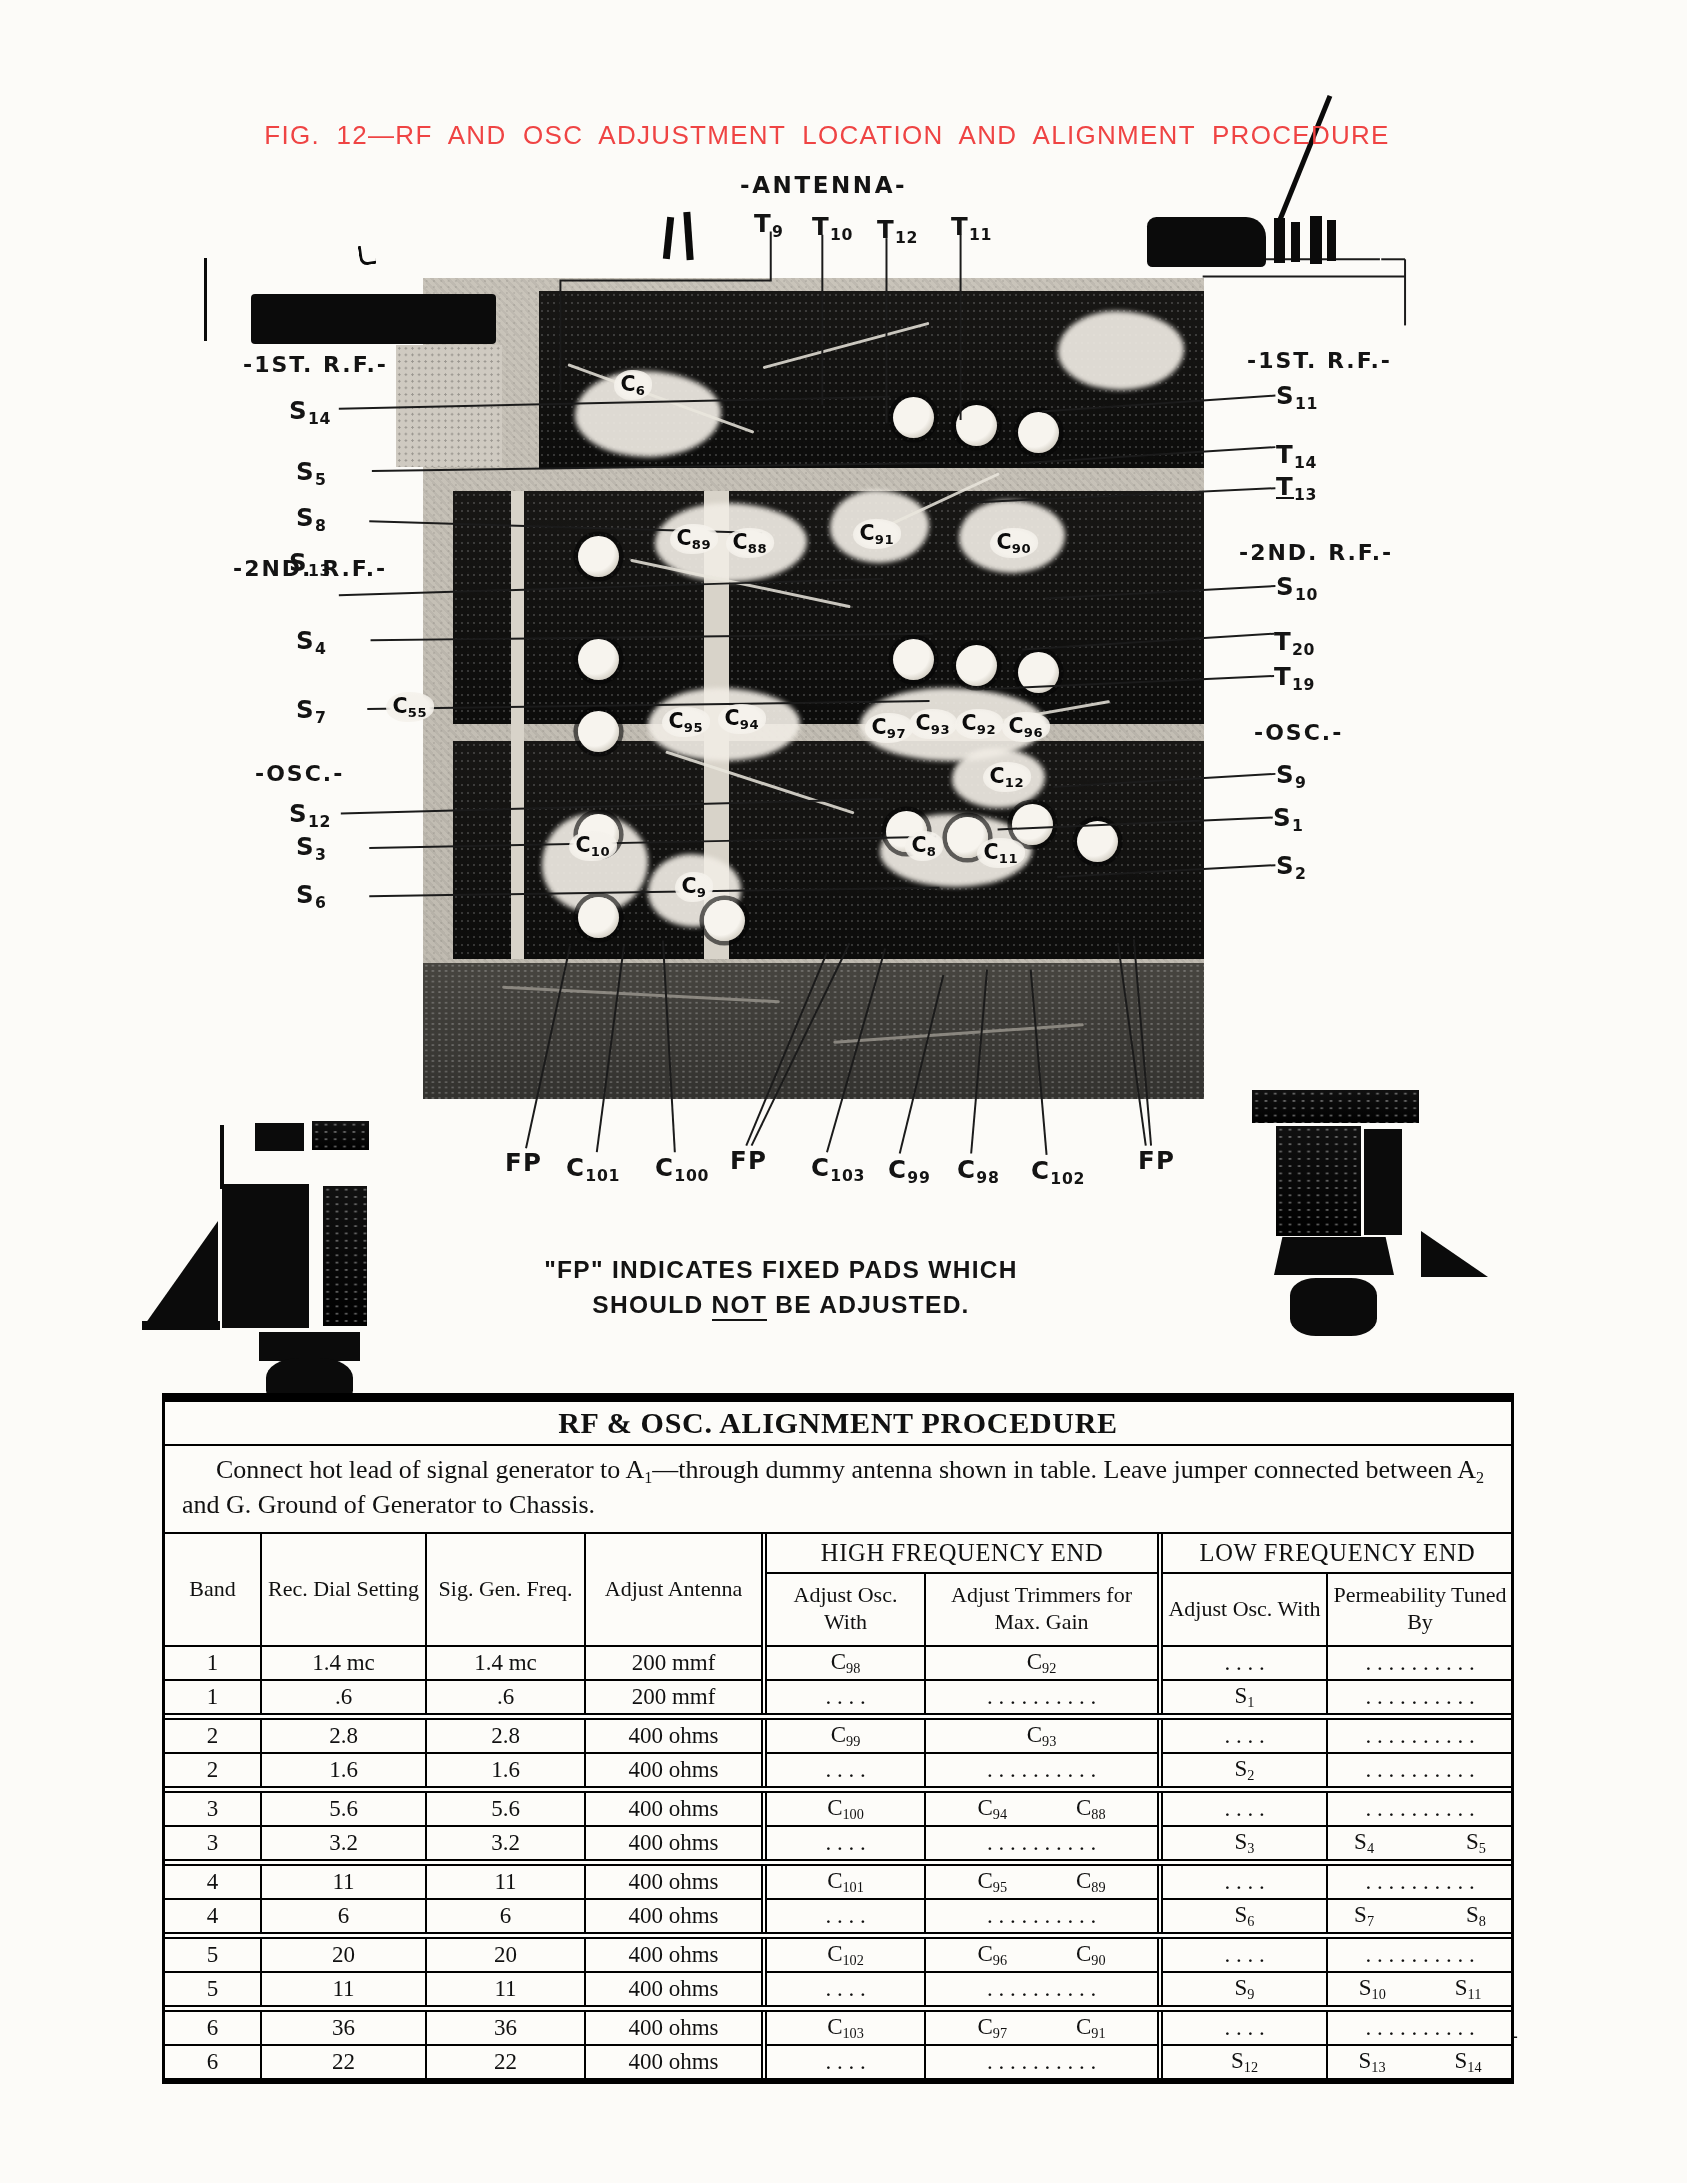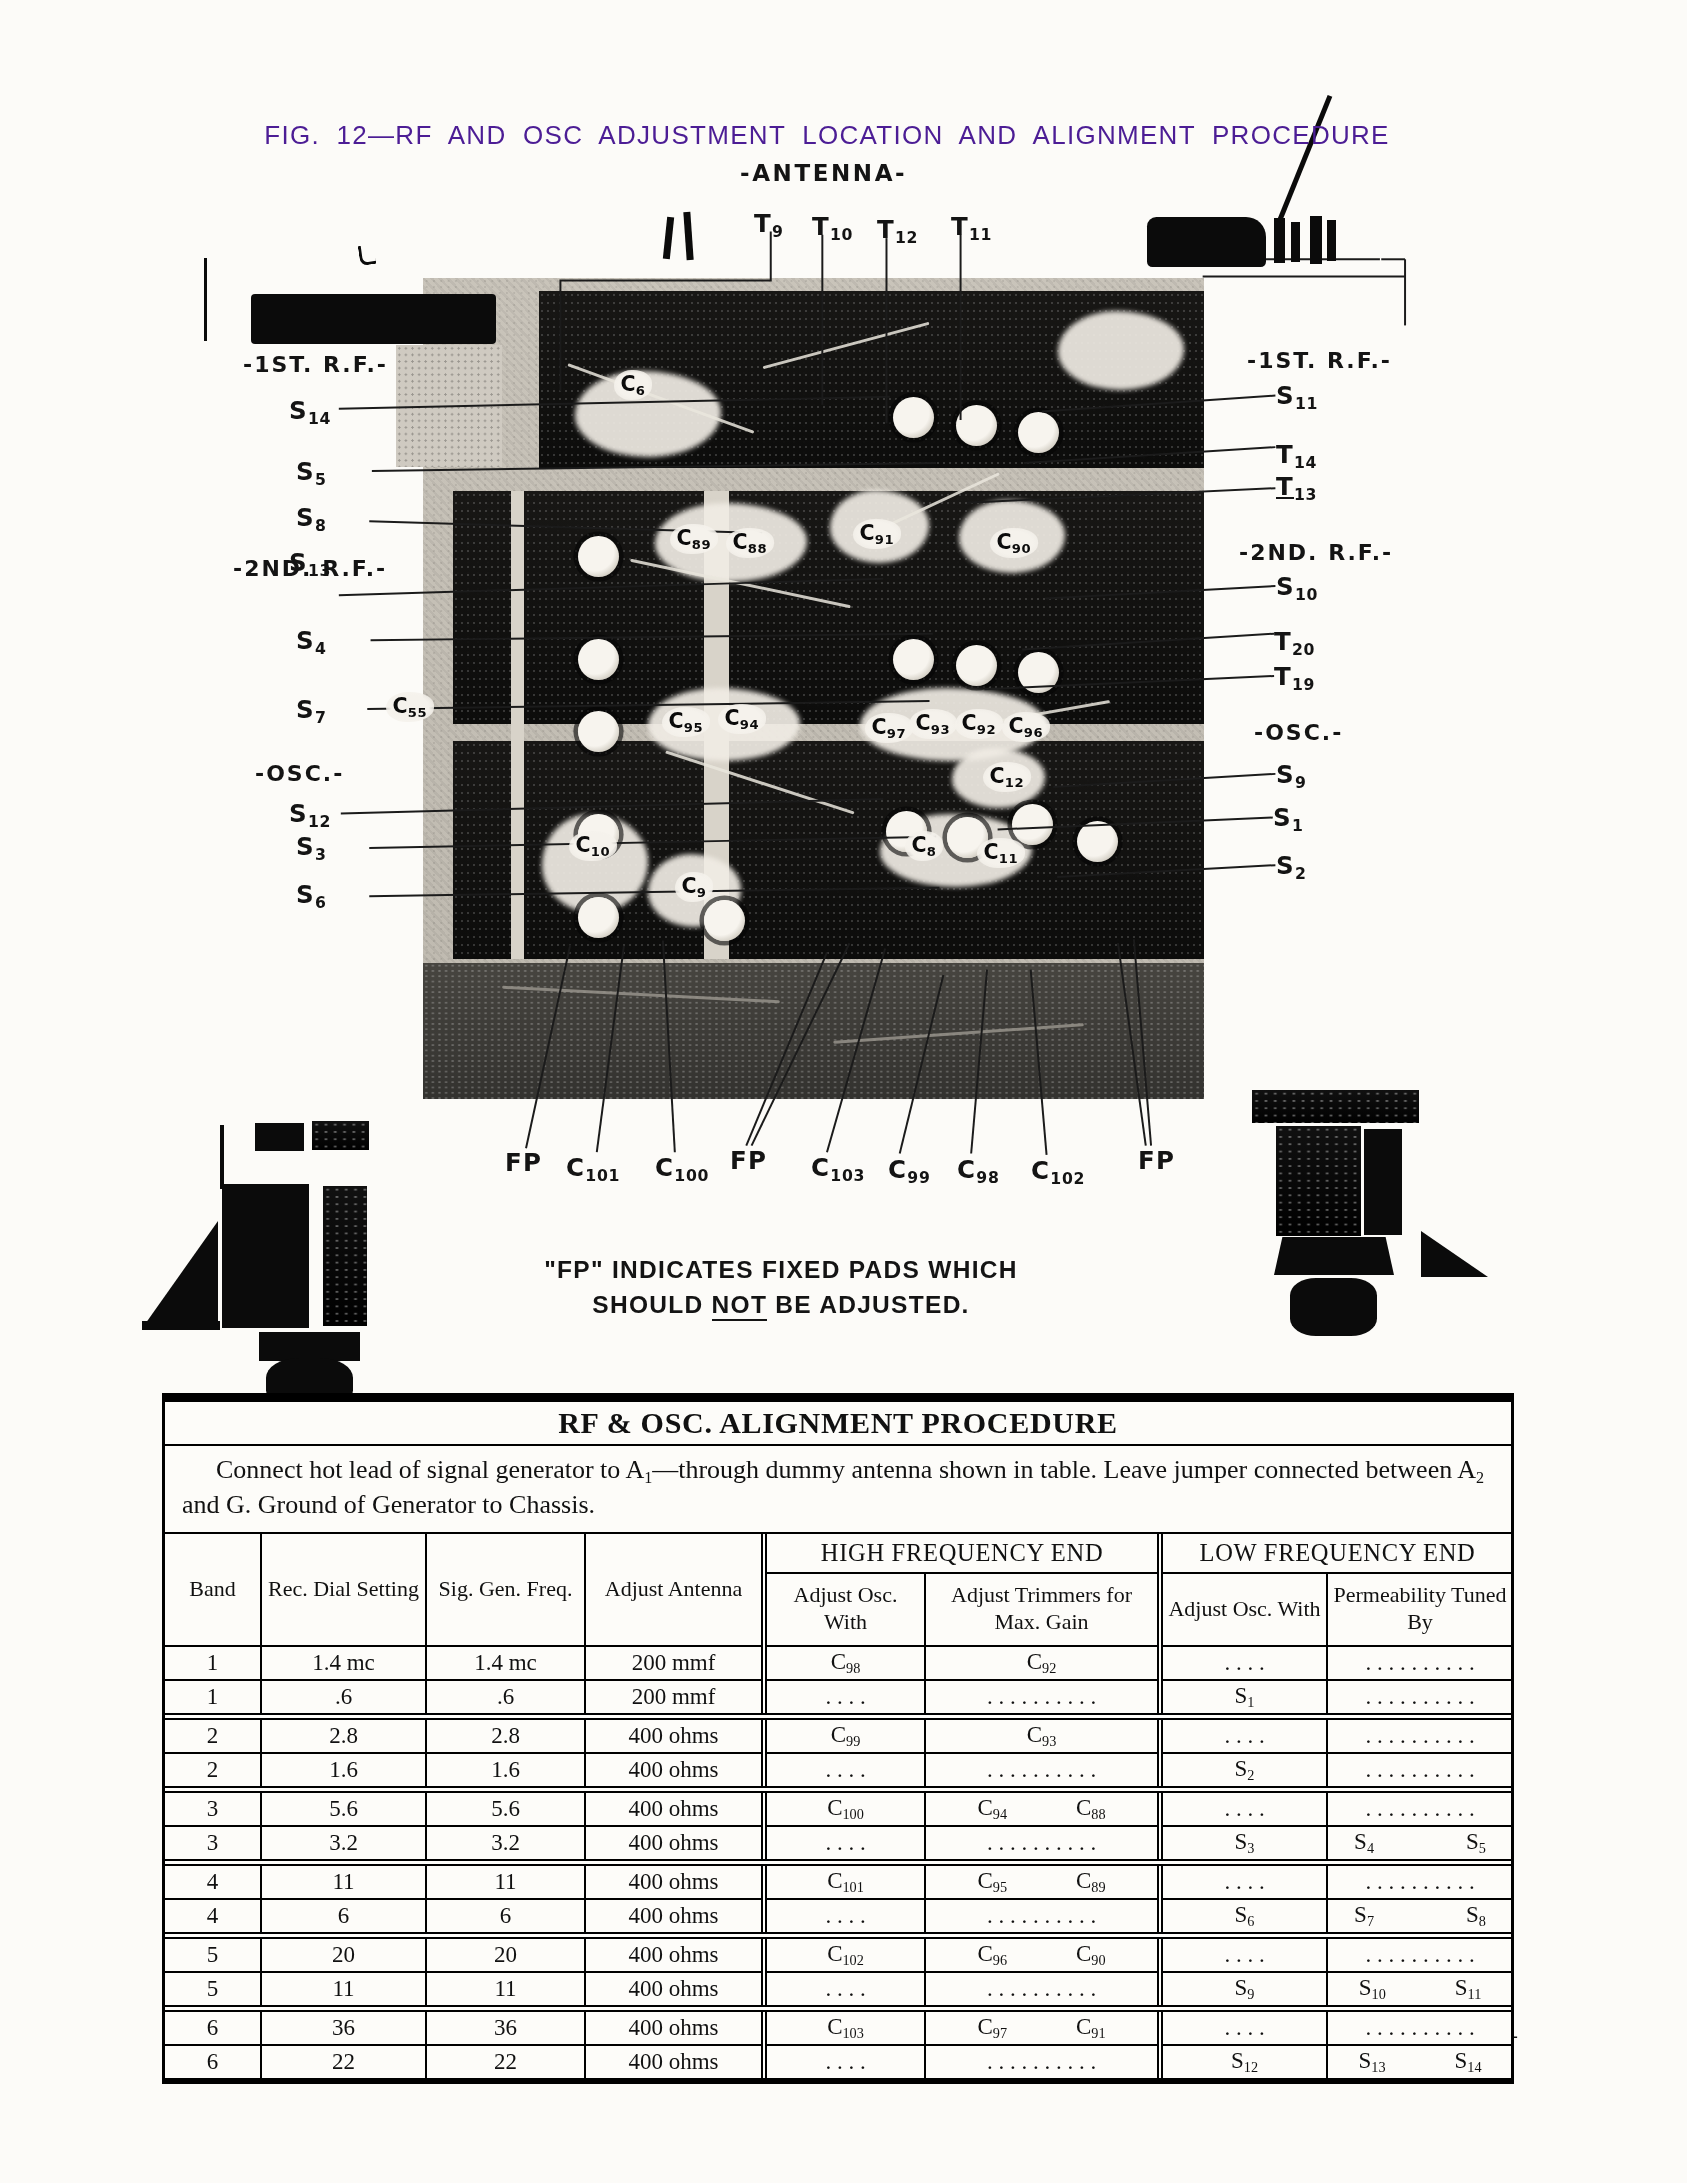--- a/index.html
+++ b/index.html
@@ -2,21 +2,21 @@
 <html style="font-size:10.6px"><head>
 <meta charset="utf-8">
 <style>
   html,body{margin:0;padding:0;background:#d9d9d9;}
   #page{position:relative;width:1687px;height:2183px;background:#fcfbf8;
         font-family:"Liberation Serif",serif;overflow:hidden;color:#111;}
 
   
   .fig-title{position:absolute;left:258px;top:120px;width:1138px;text-align:center;
              font-family:"Liberation Sans",sans-serif;font-size:26px;letter-spacing:1.3px;
-             word-spacing:8px;color:#4c1d95;z-index:5;}
+             word-spacing:8px;color:#ef4444;z-index:5;}
   .lbl{position:absolute;font-family:"DejaVu Sans",sans-serif;font-weight:600;font-size:24.5px;
        letter-spacing:1.3px;color:#141414;white-space:nowrap;z-index:5;}
   .lbl sub,.plbl sub{font-size:0.64em;vertical-align:-0.32em;letter-spacing:0.7px;}
   .grp{font-size:22px;letter-spacing:2px;font-weight:600;}
   .ant{font-size:23px;letter-spacing:2.6px;}
 
   
   .photo{position:absolute;left:423px;top:278px;width:781px;height:820px;z-index:1;
          background:
           repeating-linear-gradient(47deg, rgba(0,0,0,0.05) 0 2.6px, transparent 2.6px 6px),
@@ -83,21 +83,21 @@
   tbody tr.group td{border-top:7.3px double #000;}
   sub{font-size:0.62em;vertical-align:-0.28em;}
 </style>
 </head>
 <body>
 
 <div id="page">
 
   <div class="fig-title">FIG. 12—RF AND OSC ADJUSTMENT LOCATION AND ALIGNMENT PROCEDURE</div>
 
-  <span class="lbl ant" style="left:740px;top:160px;">-ANTENNA-</span>
+  <span class="lbl ant" style="left:740px;top:172px;">-ANTENNA-</span>
   <span class="lbl" style="left:754px;top:209px;">T<sub>9</sub></span>
   <span class="lbl" style="left:812px;top:212px;">T<sub>10</sub></span>
   <span class="lbl" style="left:877px;top:215px;">T<sub>12</sub></span>
   <span class="lbl" style="left:951px;top:212px;">T<sub>11</sub></span>
 
   <div class="photo">
     <div class="band" style="left:116px;top:13.2px;width:665px;height:177px;"></div>
     <div class="band" style="left:30px;top:213px;width:751px;height:233px;"></div>
     <div class="band" style="left:30px;top:463px;width:751px;height:218px;"></div>
     <div class="strip" style="left:0;top:685px;width:781px;height:136px;"></div>

